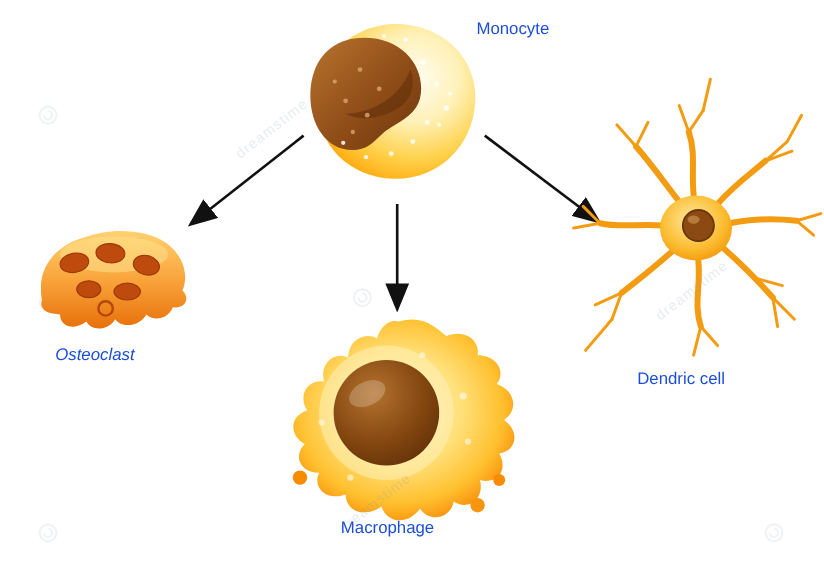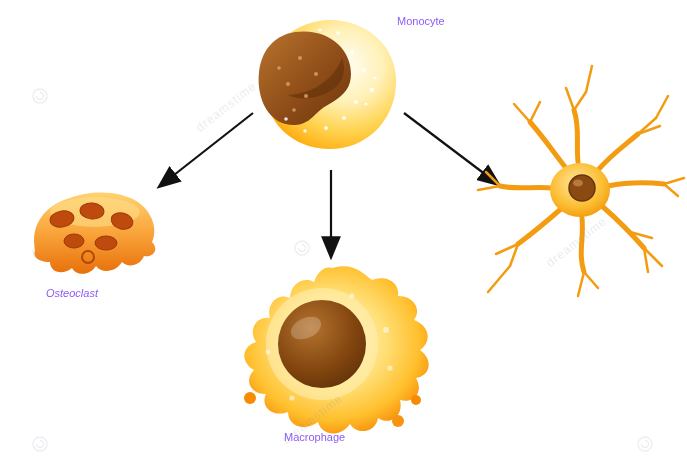--- a/index.html
+++ b/index.html
@@ -6,22 +6,22 @@
   .stage{
     position:relative;
     width:687px;height:470px;
     background:#ffffff;
     overflow:hidden;
     font-family:"Liberation Sans", sans-serif;
   }
   .art{position:absolute;left:0;top:0;}
   .cell-label{
     position:absolute;
-    font-size:11px;
-    color:#8b5cf6;
+    font-size:14px;
+    color:#1d4ed8;
     white-space:nowrap;
   }
   .lbl-monocyte{left:397px;top:15px;}
   .lbl-osteoclast{left:46px;top:287px;font-style:italic;}
   .lbl-macrophage{left:284px;top:431px;}
   .lbl-dendritic{left:531px;top:307px;}
   .watermark-text{
     position:absolute;
     font-size:12px;
     color:#7f8fa3;
@@ -197,14 +197,15 @@
     </g>
   </svg>
 
   <div class="watermark-text wm-1">dreamstime</div>
   <div class="watermark-text wm-2">dreamstime</div>
   <div class="watermark-text wm-3">dreamstime</div>
 
   <div class="cell-label lbl-monocyte">Monocyte</div>
   <div class="cell-label lbl-osteoclast">Osteoclast</div>
   <div class="cell-label lbl-macrophage">Macrophage</div>
+  <div class="cell-label lbl-dendritic">Dendric cell</div>
 
 </div>
 
 </body></html>

